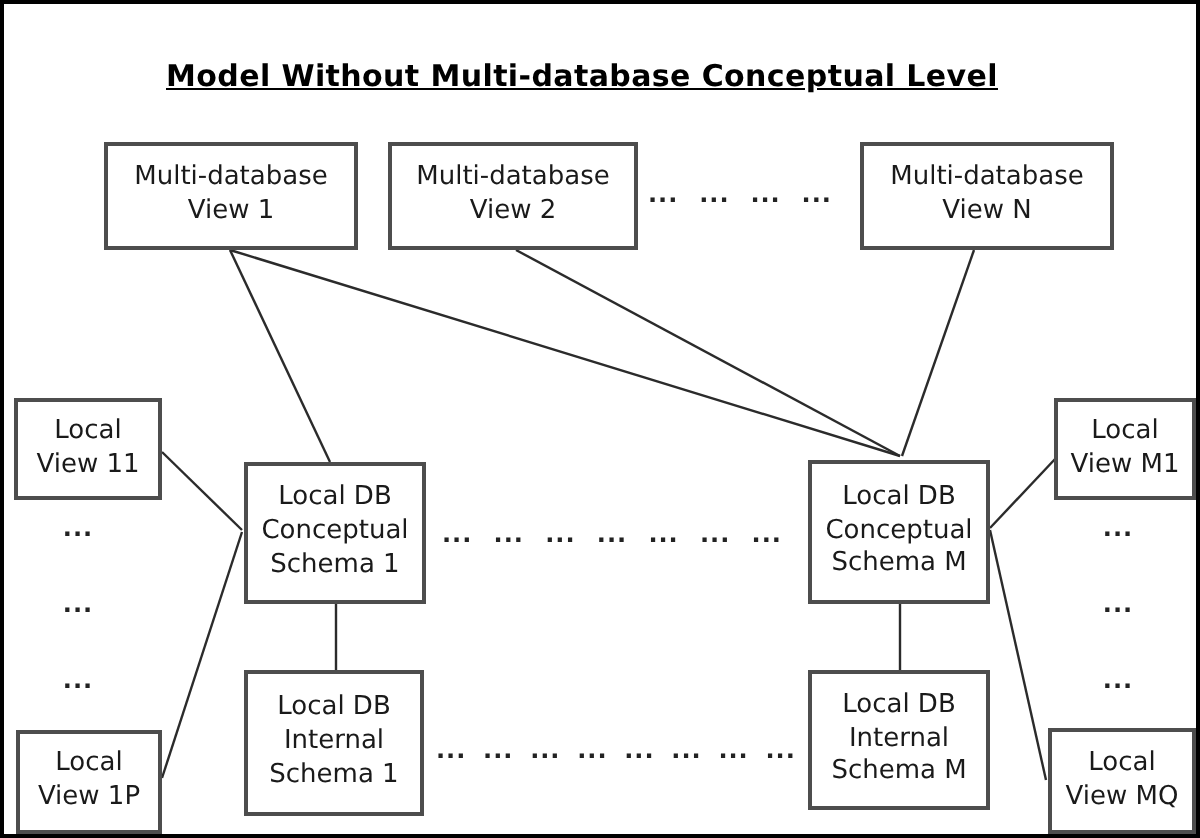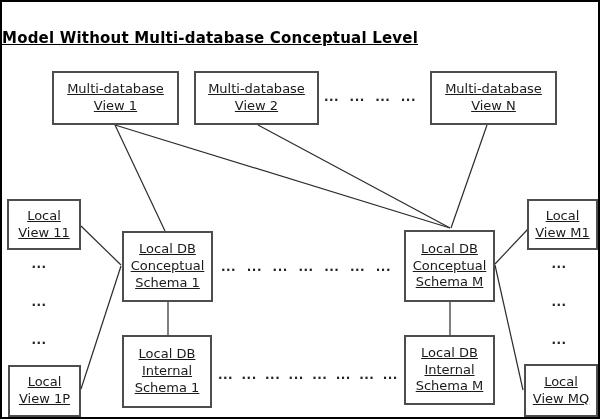--- a/index.html
+++ b/index.html
@@ -10,20 +10,21 @@
     background:#ffffff;
     border:2px solid #000000;
     font-family:"DejaVu Sans","Liberation Sans",sans-serif;
     color:#1a1a1a;
     overflow:hidden;
     margin:0 auto;
   }
   .title{
     position:absolute;
     left:0;top:27px;width:578px;
+    text-align:center;
     font-size:15px;
     font-weight:bold;
     text-decoration:underline;
     color:#000000;
     letter-spacing:0.2px;
   }
   .lines{
     position:absolute;left:0;top:0;width:600px;height:419px;
     pointer-events:none;
   }
@@ -32,21 +33,20 @@
     position:absolute;
     border:2px solid #4d4d4d;
     background:#ffffff;
     display:flex;
     align-items:center;
     justify-content:center;
     text-align:center;
     font-size:13px;
     line-height:1.3;
     white-space:pre-line;
-    text-decoration:underline;
   }
   .dots-row{
     position:absolute;
     display:flex;
     flex-direction:row;
     justify-content:space-between;
     font-size:12px;
     font-weight:bold;
     color:#222222;
     letter-spacing:0.5px;

